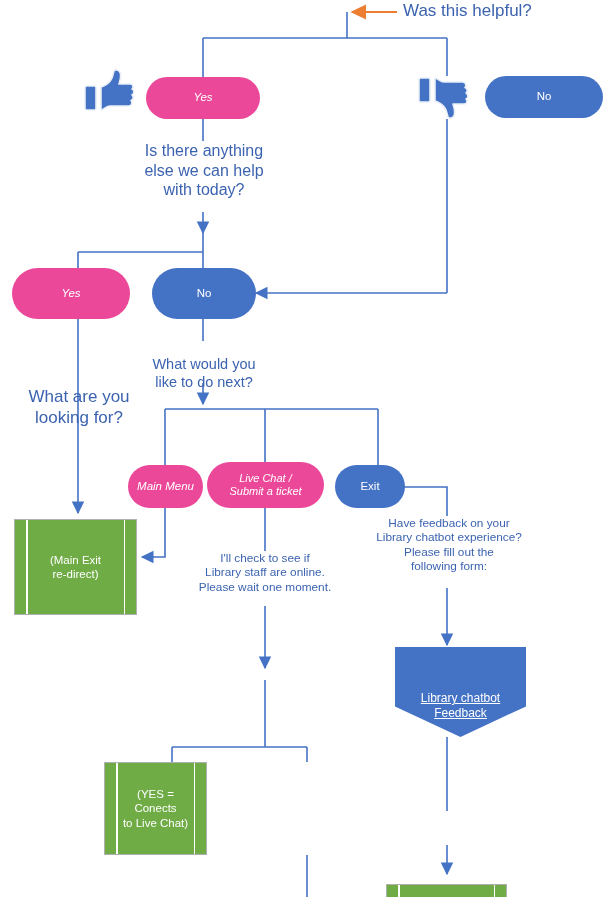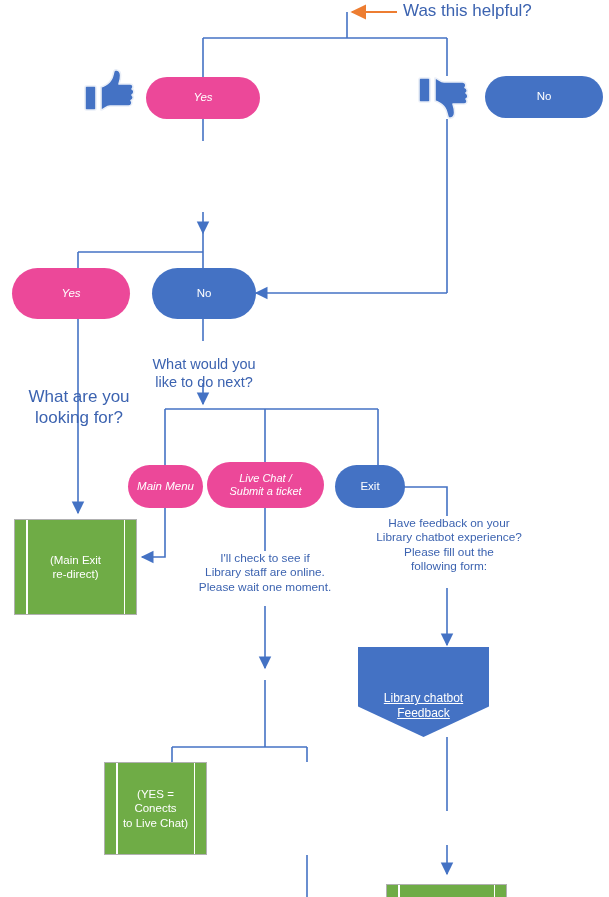--- a/index.html
+++ b/index.html
@@ -178,20 +178,23 @@
   <div class="title-q" style="left:403px; top:1px; font-size:17px;">Was this helpful?</div>
 
   <div class="node pill pill-dark" style="left:146px; top:77px; width:114px; height:42px; font-size:11.5px;">
     <span>Yes</span>
   </div>
 
   <div class="node pill pill-light" style="left:485px; top:76px; width:118px; height:42px; font-size:11.5px;">
     <span>No</span>
   </div>
 
+  <div class="label" style="left:118px; top:141px; width:172px; font-size:16px;">Is there anything
+else we can help
+with today?</div>
 
   <div class="node pill pill-dark" style="left:12px; top:268px; width:118px; height:51px; font-size:11.5px;">
     <span>Yes</span>
   </div>
 
   <div class="node pill pill-light" style="left:152px; top:268px; width:104px; height:51px; font-size:11.5px;">
     <span>No</span>
   </div>
 
   <div class="label" style="left:133px; top:341px; width:142px; font-size:14.5px;margin-top:15px;">What would you
@@ -222,21 +225,21 @@
 
   <div class="label" style="left:188px; top:551px; width:154px; font-size:11.8px;">I'll check to see if
 Library staff are online.
 Please wait one moment.</div>
 
   <div class="label" style="left:368px; top:516px; width:162px; font-size:11.8px;">Have feedback on your
 Library chatbot experience?
 Please fill out the
 following form:</div>
 
-  <div class="pentagon" style="left:358px; top:647px; width:131px; height:90px; font-size:12px;">
+  <div class="pentagon" style="left:395px; top:647px; width:131px; height:90px; font-size:12px;">
     <div class="ptxt">
       <span class="ul" style="white-space:pre-line; display:block;">Library chatbot
 Feedback</span>
       <span>(LibWizard Form)</span>
     </div>
   </div>
 
 
   <div class="procbox green" style="left:104px; top:762px; width:103px; height:93px; font-size:11.5px;">
     <span class="rail l"></span>

